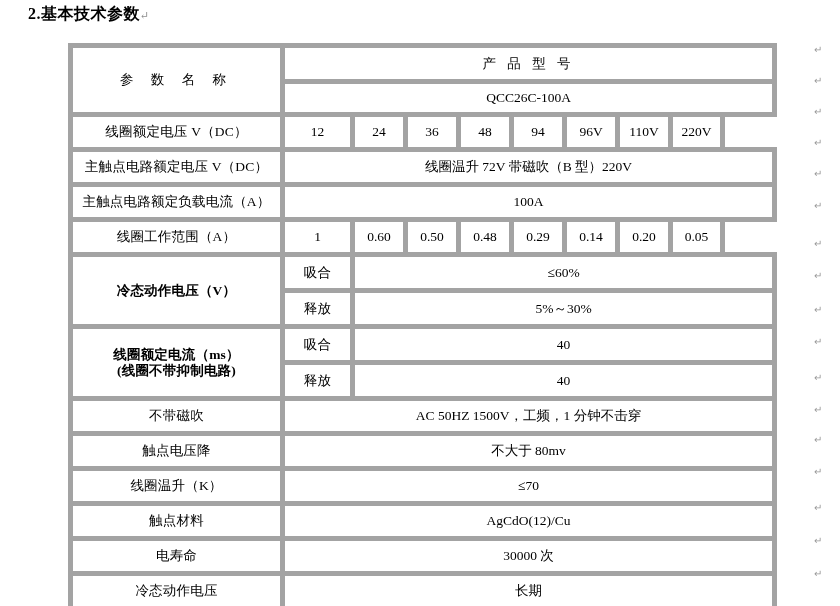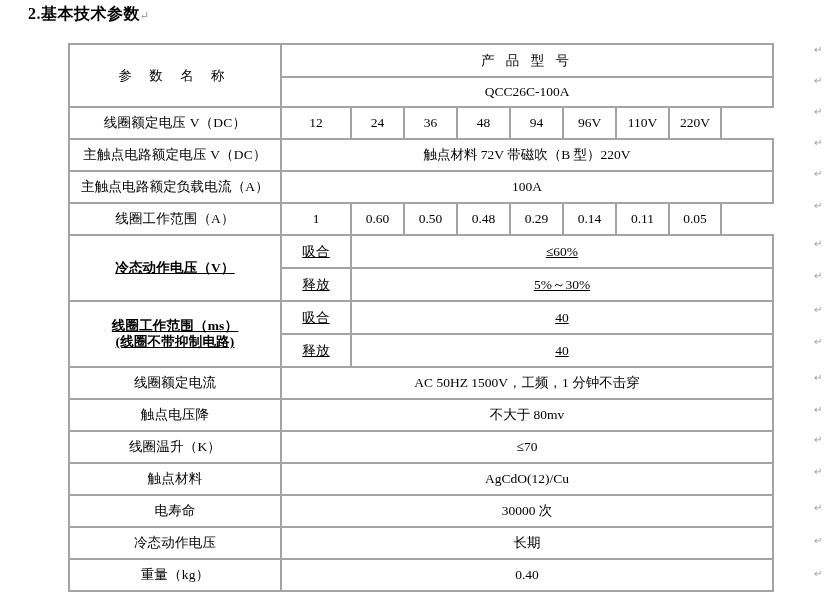--- a/index.html
+++ b/index.html
@@ -36,31 +36,31 @@
   }
   table.spec {
     position: absolute;
     left: 68px;
     top: 43px;
     width: 704px;
     border-collapse: collapse;
     table-layout: fixed;
   }
   table.spec td {
-    border: 2px solid #a3a3a3;
+    border: 5px solid #a3a3a3;
     font-size: 13.5px;
     text-align: center;
     vertical-align: middle;
     padding: 0;
     line-height: 1.15;
   }
   .r-h1 td { height: 31px; }
   .r-h2 td { height: 28px; }
   .r-v td  { height: 30px; margin-left: 42px; }
-  .r-tall td { height: 31px; text-decoration: underline; }
+  .r-tall td { height: 31px; }
   .label-cell {
     font-size: 13.5px;
     letter-spacing: 0.2px;
   }
   .label-bold {
     font-weight: bold;
   }
   .sp-wide {
     letter-spacing: 7px;
   }
@@ -128,66 +128,66 @@
         <td class="num">36</td>
         <td class="num">48</td>
         <td class="num">94</td>
         <td class="num">96V</td>
         <td class="num">110V</td>
         <td class="num">220V</td>
       </tr>
 
       <tr class="r-v">
         <td class="label-cell">主触点电路额定电压 V（DC）</td>
-        <td colspan="9" class="num">触点材料 72V   带磁吹（B 型）220V</td>
+        <td colspan="9" class="num">线圈温升 72V   带磁吹（B 型）220V</td>
       </tr>
 
       <tr class="r-v">
         <td class="label-cell">主触点电路额定负载电流（A）</td>
         <td colspan="9" class="num">100A</td>
       </tr>
 
       <tr class="r-v">
         <td class="label-cell">线圈工作范围（A）</td>
         <td class="num">1</td>
         <td class="num">0.60</td>
         <td class="num">0.50</td>
         <td class="num">0.48</td>
         <td class="num">0.29</td>
         <td class="num">0.14</td>
-        <td class="num">0.11</td>
+        <td class="num">0.20</td>
         <td class="num">0.05</td>
       </tr>
 
       <tr class="r-tall">
         <td rowspan="2" class="label-cell label-bold" style="width:150px">冷态动作电压（V）</td>
         <td class="label-cell">吸合</td>
         <td colspan="8" class="num">≤60%</td>
       </tr>
 
       <tr class="r-tall">
         <td class="label-cell">释放</td>
         <td colspan="8" class="num">5%～30%</td>
       </tr>
 
       <tr class="r-tall">
         <td rowspan="2" class="label-cell label-bold two-line">
-          <div>线圈工作范围（ms）</div>
+          <div>线圈额定电流（ms）</div>
           <div>(线圈不带抑制电路)</div>
         </td>
         <td class="label-cell">吸合</td>
         <td colspan="8" class="num">40</td>
       </tr>
       <tr class="r-tall">
         <td class="label-cell">释放</td>
         <td colspan="8" class="num">40</td>
       </tr>
 
       <tr class="r-v">
-        <td class="label-cell">线圈额定电流</td>
+        <td class="label-cell">不带磁吹</td>
         <td colspan="9" class="num">AC  50HZ 1500V，工频，1 分钟不击穿</td>
       </tr>
 
       <tr class="r-v">
         <td class="label-cell">触点电压降</td>
         <td colspan="9" class="num">不大于 80mv</td>
       </tr>
 
       <tr class="r-v">
         <td class="label-cell">线圈温升（K）</td>

